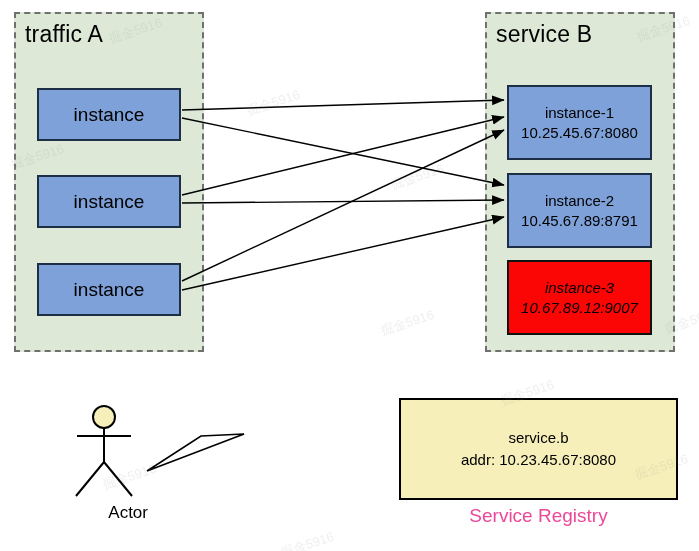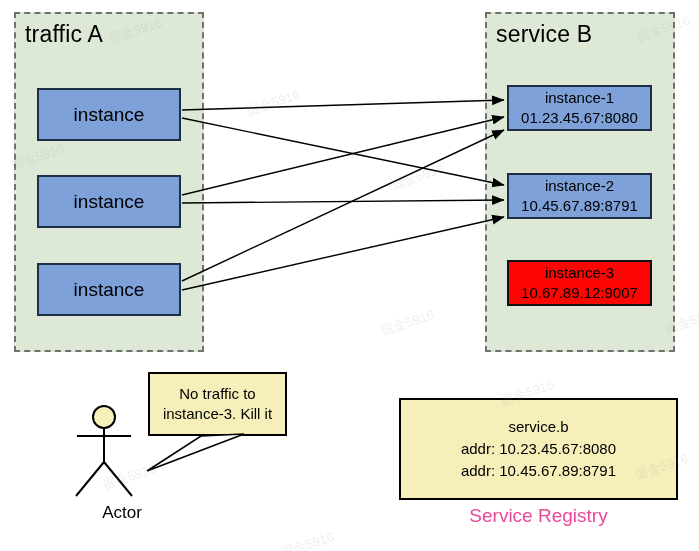--- a/index.html
+++ b/index.html
@@ -30,44 +30,44 @@
     position: absolute;
     display: flex; flex-direction: column;
     align-items: center; justify-content: center;
     background: var(--instance-blue, #7da1d8);
     border: 2px solid var(--instance-border, #1c2f45);
     text-align: center;
   }
   .inst-a { left: 37px; width: 144px; height: 53px; font-size: 19px; }
   .inst-a.p1 { top: 88px; } .inst-a.p2 { top: 175px; } .inst-a.p3 { top: 263px; }
 
-  .inst-b { left: 507px; width: 145px; height: 46px; font-size: 15px; line-height: 20px; }
+  .inst-b { left: 507px; width: 145px; height: 75px; font-size: 15px; line-height: 20px; }
   .inst-b.p1 { top: 85px; } .inst-b.p2 { top: 173px; } .inst-b.p3 { top: 260px; }
-  .inst-b.down { background: var(--instance-down-red, #fb0505); border-color:#111; }
+  .inst-b.down { background: var(--instance-down-red, #fb0505); border-color:#111;font-style:italic; }
 
   .overlay {
     position: absolute; left: 0; top: 0;
     width: 699px; height: 551px;
     pointer-events: none;
   }
 
   .bubble {
     position: absolute; left: 148px; top: 372px;
     width: 139px; height: 64px;
     background: var(--note-yellow, #f6efba);
     border: 2px solid #000;
     display: flex; flex-direction: column;
     align-items: center; justify-content: center;
     font-size: 15px; line-height: 20px; text-align: center;
   }
 
   .actor-svg { position: absolute; left: 60px; top: 398px; }
   .actor-label {
-    position: absolute; left: 76px; top: 503px; width: 92px;
-    text-align: center; font-size: 17px;
+    position: absolute; left: 56px; top: 503px; width: 92px;
+    text-align: right; font-size: 17px;
   }
 
   .registry {
     position: absolute; left: 399px; top: 398px;
     width: 279px; height: 102px;
     background: var(--note-yellow, #f6efba);
     border: 2px solid #000;
     display: flex; flex-direction: column;
     align-items: center; justify-content: center;
     font-size: 15px; line-height: 22px; text-align: center;
@@ -109,49 +109,44 @@
   </div>
   <div class="inst-box inst-a p3">
     <span>instance</span>
   </div>
 
   <div class="svc-container svc-b">
     <div class="svc-title">service B</div>
   </div>
   <div class="inst-box inst-b p1">
     <span>instance-1</span>
-    <span>01.23.45.67:8080</span>
+    <span>10.25.45.67:8080</span>
   </div>
   <div class="inst-box inst-b p2">
     <span>instance-2</span>
     <span>10.45.67.89:8791</span>
   </div>
   <div class="inst-box inst-b p3 down">
     <span>instance-3</span>
     <span>10.67.89.12:9007</span>
   </div>
 
   <svg class="actor-svg" width="92" height="104" viewBox="0 0 92 104">
     <circle cx="44" cy="19" r="11" fill="#f6efba" stroke="#000" stroke-width="2"></circle>
     <line x1="44" y1="30" x2="44" y2="64" stroke="#000" stroke-width="2"></line>
     <line x1="17" y1="38" x2="71" y2="38" stroke="#000" stroke-width="2"></line>
     <line x1="44" y1="64" x2="16" y2="98" stroke="#000" stroke-width="2"></line>
     <line x1="44" y1="64" x2="72" y2="98" stroke="#000" stroke-width="2"></line>
   </svg>
   <div class="actor-label">Actor</div>
 
-  <div class="bubble">
-    <span>No traffic to</span>
-    <span>instance-3. Kill it</span>
-  </div>
 
   <div class="registry">
     <span>service.b</span>
     <span>addr: 10.23.45.67:8080</span>
-    <span>addr: 10.45.67.89:8791</span>
   </div>
   <div class="registry-caption">Service Registry</div>
 
   <svg class="overlay" width="699" height="551" viewBox="0 0 699 551">
     <defs>
       <marker id="ah" markerWidth="10" markerHeight="8" refX="8.5" refY="3.5" orient="auto">
         <path d="M0,0 L9,3.5 L0,7 Z" fill="#000"></path>
       </marker>
     </defs>
     <g id="arrow-group">

